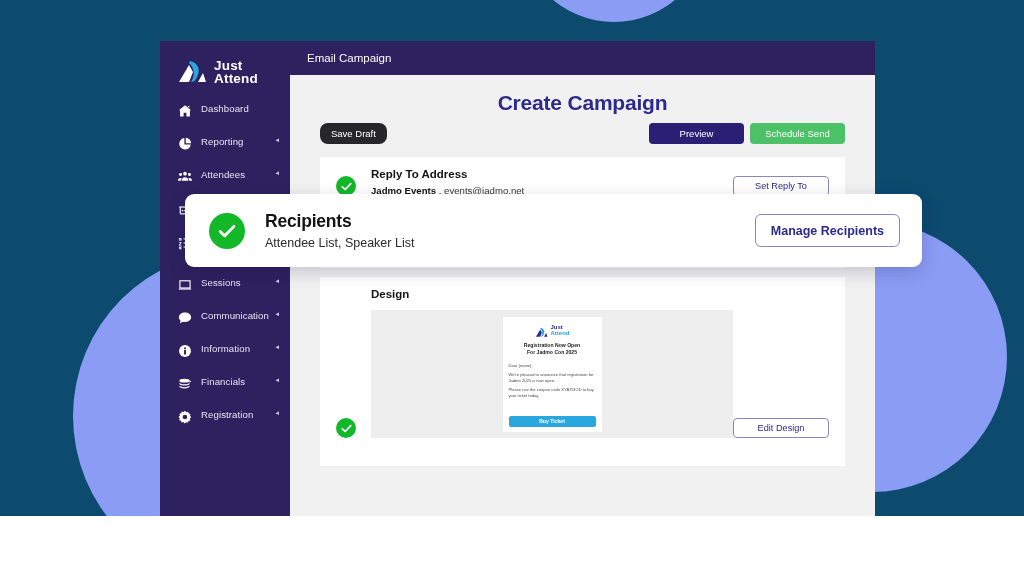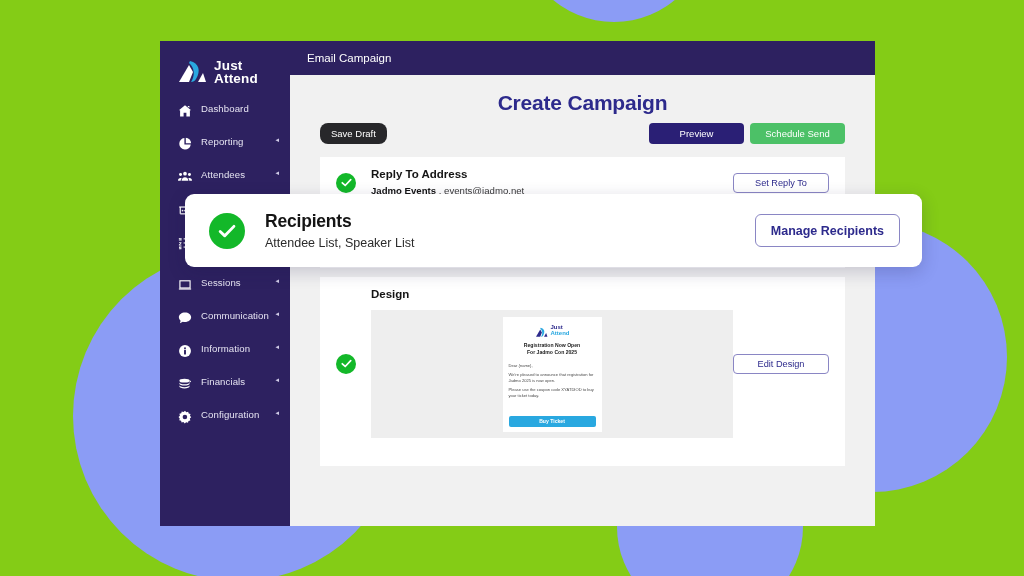--- a/index.html
+++ b/index.html
@@ -3,22 +3,22 @@
 <meta charset="utf-8">
 <style>
   * { box-sizing: border-box; margin: 0; padding: 0; }
   html, body {
     width: 1024px; height: 576px;
     overflow: hidden;
     font-family: "Liberation Sans", sans-serif;
   }
   #stage {
     position: relative;
-    width: 1024px; height: 576px;
-    background: #84cc16;
+    width: 1024px; height: 516px;
+    background: #0c4a6e;
     overflow: hidden;
   }
 
   
   .blob { position: absolute; border-radius: 50%; background: #8b9cf5; }
   #blob-top    { width: 190px; height: 190px; left: 519px; top: -168px; }
   #blob-left   { width: 330px; height: 330px; left: 73px;  top: 251px; }
   #blob-bottom { width: 186px; height: 186px; left: 617px; top: 434px; }
   #blob-right  { width: 270px; height: 270px; left: 737px; top: 222px; }
 
@@ -145,21 +145,21 @@
     cursor: pointer;
     font-family: inherit;
   }
 
   
   .card {
     background: #ffffff;
     padding: 11px 16px 12px 16px;
     margin-bottom: 9px;
     display: flex;
-    align-items: center;
+    align-items: flex-end;
   }
   .check {
     width: 20px; height: 20px;
     border-radius: 50%;
     background: #13b829;
     flex: 0 0 20px;
     margin-right: 15px;
     margin-top: 1px;
     display: flex; align-items: center; justify-content: center;
   }
@@ -440,21 +440,21 @@
         <span class="nav-caret">◂</span>
       </div>
 
       <div class="nav-item">
         <span class="nav-icon">
           <svg viewBox="0 0 16 16" width="14" height="14" fill="#ffffff">
             <path d="M8 0.9 L9.5 2.5 L11.6 1.9 L12.2 4 L14.3 4.6 L13.7 6.7 L15.1 8.3 L13.5 9.8 L14.1 11.9 L12 12.5 L11.4 14.6 L9.3 14 L7.7 15.4 L6.2 13.8 L4.1 14.4 L3.5 12.3 L1.4 11.7 L2 9.6 L0.6 8 L2.2 6.5 L1.6 4.4 L3.7 3.8 L4.3 1.7 L6.4 2.3 Z"></path>
             <circle cx="7.9" cy="8.1" r="2.6" fill="#2d2160"></circle>
           </svg>
         </span>
-        <span class="nav-label">Configuration</span>
+        <span class="nav-label">Registration</span>
         <span class="nav-caret">◂</span>
       </div>
     </nav>
 
     <div id="main">
 
       <header id="topbar">
         <span>Email Campaign</span>
       </header>
 

